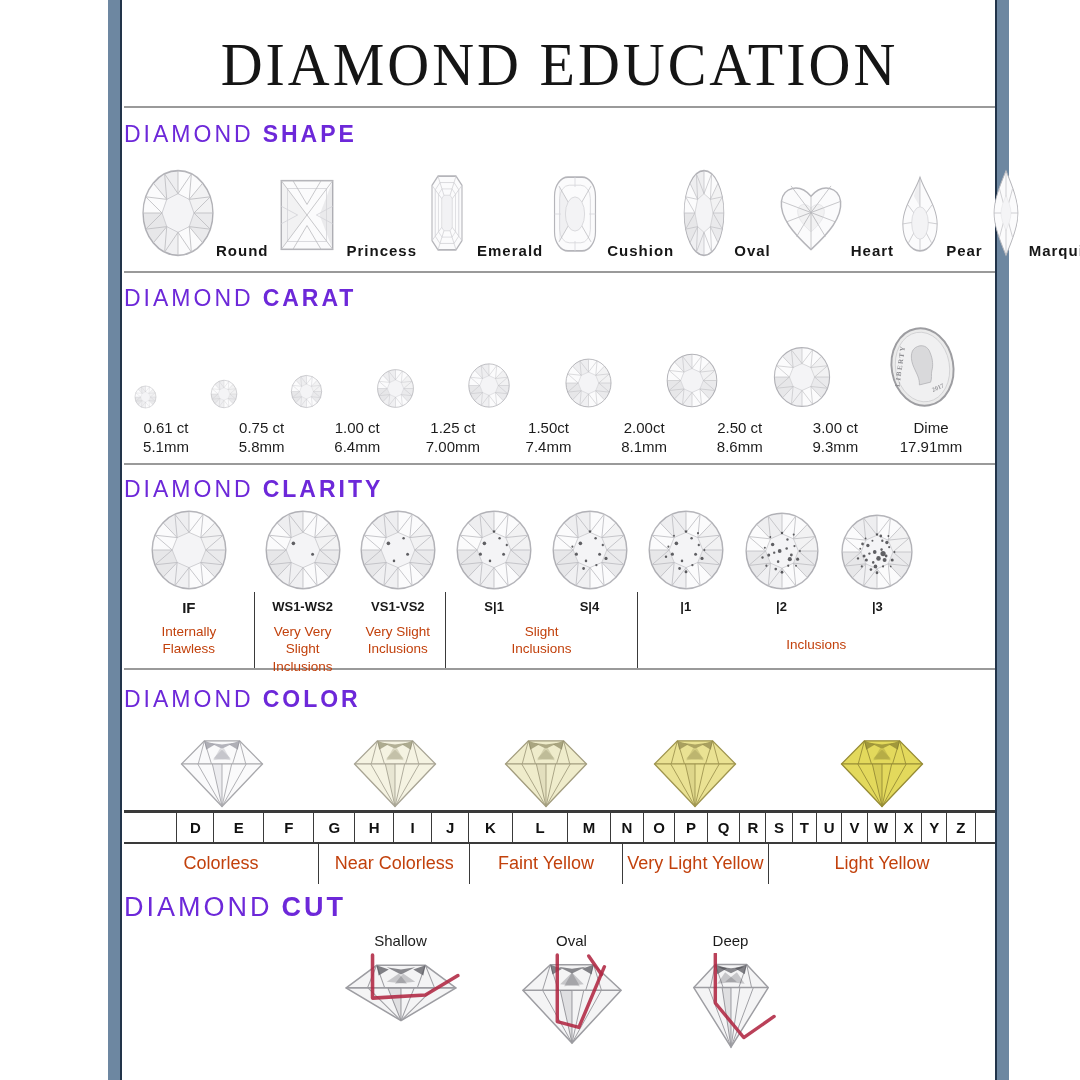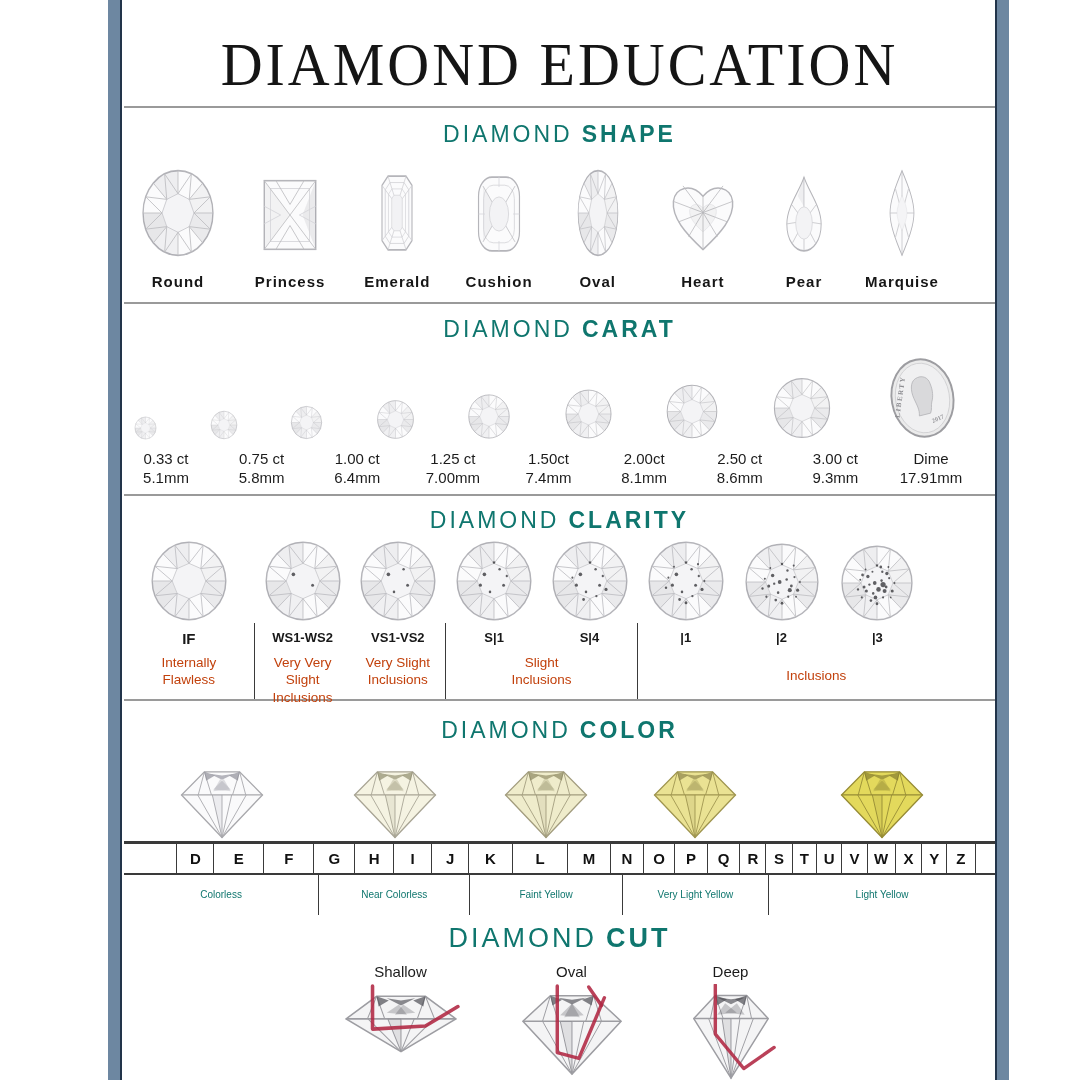--- a/index.html
+++ b/index.html
@@ -9,27 +9,27 @@
   .frame-bar { position:absolute; top:0; bottom:0; width:14px; background:var(--frame-bar,#6d87a1); }
   .frame-left  { left:108px; border-right:2px solid var(--frame-edge,#22344a); }
   .frame-right { left:995px; border-left:2px solid var(--frame-edge,#22344a); }
   .content { position:absolute; left:124px; top:16px; width:871px; }
 
   .main-title { font-family:"Liberation Serif", serif; font-weight:400; font-size:58px;
                 letter-spacing:3px; text-align:center; height:90px; line-height:92px;
                 color:#151515; transform:scaleY(1.06); transform-origin:center top; }
   .hr { border-top:2px solid var(--divider,#9a9a9a); }
 
-  .sec-head { text-align:center; font-size:23px; letter-spacing:3px; color:#0f766e; height:30px; line-height:30px; }
+  .sec-head { font-size:23px; letter-spacing:3px; color:#6d28d9; height:30px; line-height:30px; }
   .sec-head .hbold { font-weight:700; margin-left:9px; }
   .sec-head.cut-head { font-size:27px; height:34px; line-height:34px; }
 
   
   .shape-row { display:flex; justify-content:space-between; padding:14px 56px 12px 16px; }
-  .shape-cell { display:flex; flex-direction:column; align-items:center; }
+  .shape-cell { display:flex; flex-direction:row; align-items:flex-end; }
   .shape-ic { display:flex; align-items:flex-end; height:96px; }
   .shape-label { font-weight:700; font-size:15px; letter-spacing:1px; margin-top:14px; color:#161616; }
 
   
   .carat-wrap { padding:6px 0 6px 0; }
   .carat-row { display:flex; justify-content:space-between; align-items:flex-end; padding:6px 34px 0 10px; min-height:96px; }
   .carat-ic { display:flex; align-items:flex-end; }
   .carat-labels { display:flex; justify-content:space-between; padding:10px 26px 0 4px; }
   .carat-lab { text-align:center; font-size:15px; line-height:1.25; color:#1c1c1c; width:76px; }
 
@@ -47,21 +47,21 @@
   .color-dia-row { display:flex; align-items:flex-end; height:88px; margin-top:8px; }
   .color-dia-cell { display:flex; justify-content:center; align-items:flex-end; }
   .color-dia-box { width:88px; height:78px; }
   .letter-row { display:flex; height:34px; border-top:3px solid var(--table-line,#3a3a3a);
                 border-bottom:2px solid var(--table-line,#3a3a3a); }
   .lt { display:flex; align-items:center; justify-content:center; font-weight:700; font-size:15px;
         border-left:1.5px solid var(--table-line,#3a3a3a); color:#111; }
   .lt.last { border-right:1.5px solid var(--table-line,#3a3a3a); }
   .lt-spacer { border:none; }
   .cat-row { display:flex; height:40px; }
-  .cat-cell { display:flex; align-items:center; justify-content:center; font-size:10px; color:#0f766e;
+  .cat-cell { display:flex; align-items:center; justify-content:center; font-size:18px; color:#c2410c;
               border-left:1.5px solid var(--table-line,#3a3a3a); }
   .cat-cell:first-child { border-left:none; }
 
   
   .cut-row { display:flex; justify-content:center; gap:56px; margin-top:8px; align-items:flex-start; }
   .cut-cell { display:flex; flex-direction:column; align-items:center; }
   .cut-label { font-size:15px; color:#1b1b1b; margin-bottom:4px; }
 </style>
 </head>
 <body>
@@ -578,21 +578,21 @@
        <ellipse cx="50" cy="54" rx="35" ry="45" fill="#f0f0f1" stroke="#cccccf" stroke-width="1"></ellipse>
        <path d="M45,28 C54,24 62,29 63,38 C65,47 64,55 61,61 C59,66 60,70 57,75 L42,76 C44,68 41,61 39,53 C36,42 38,31 45,28 Z" fill="#d9d9db" stroke="#b4b4b8" stroke-width="1"></path>
        <text x="16" y="74" font-size="9" font-weight="bold" fill="#8c8c90" letter-spacing="2" transform="rotate(-72 16 74)" font-family="Liberation Serif, serif">LIBERTY</text>
        <text x="58" y="88" font-size="8" font-weight="bold" fill="#96969a" transform="rotate(-14 58 88)" font-family="Liberation Serif, serif">2017</text>
        </g>
           </svg>
         </span>
     </div>
     <div class="carat-labels">
       <div class="carat-lab">
-          <div>0.33 ct</div>
+          <div>0.61 ct</div>
           <div>5.1mm</div>
         </div>
       <div class="carat-lab">
           <div>0.75 ct</div>
           <div>5.8mm</div>
         </div>
       <div class="carat-lab">
           <div>1.00 ct</div>
           <div>6.4mm</div>
         </div>

